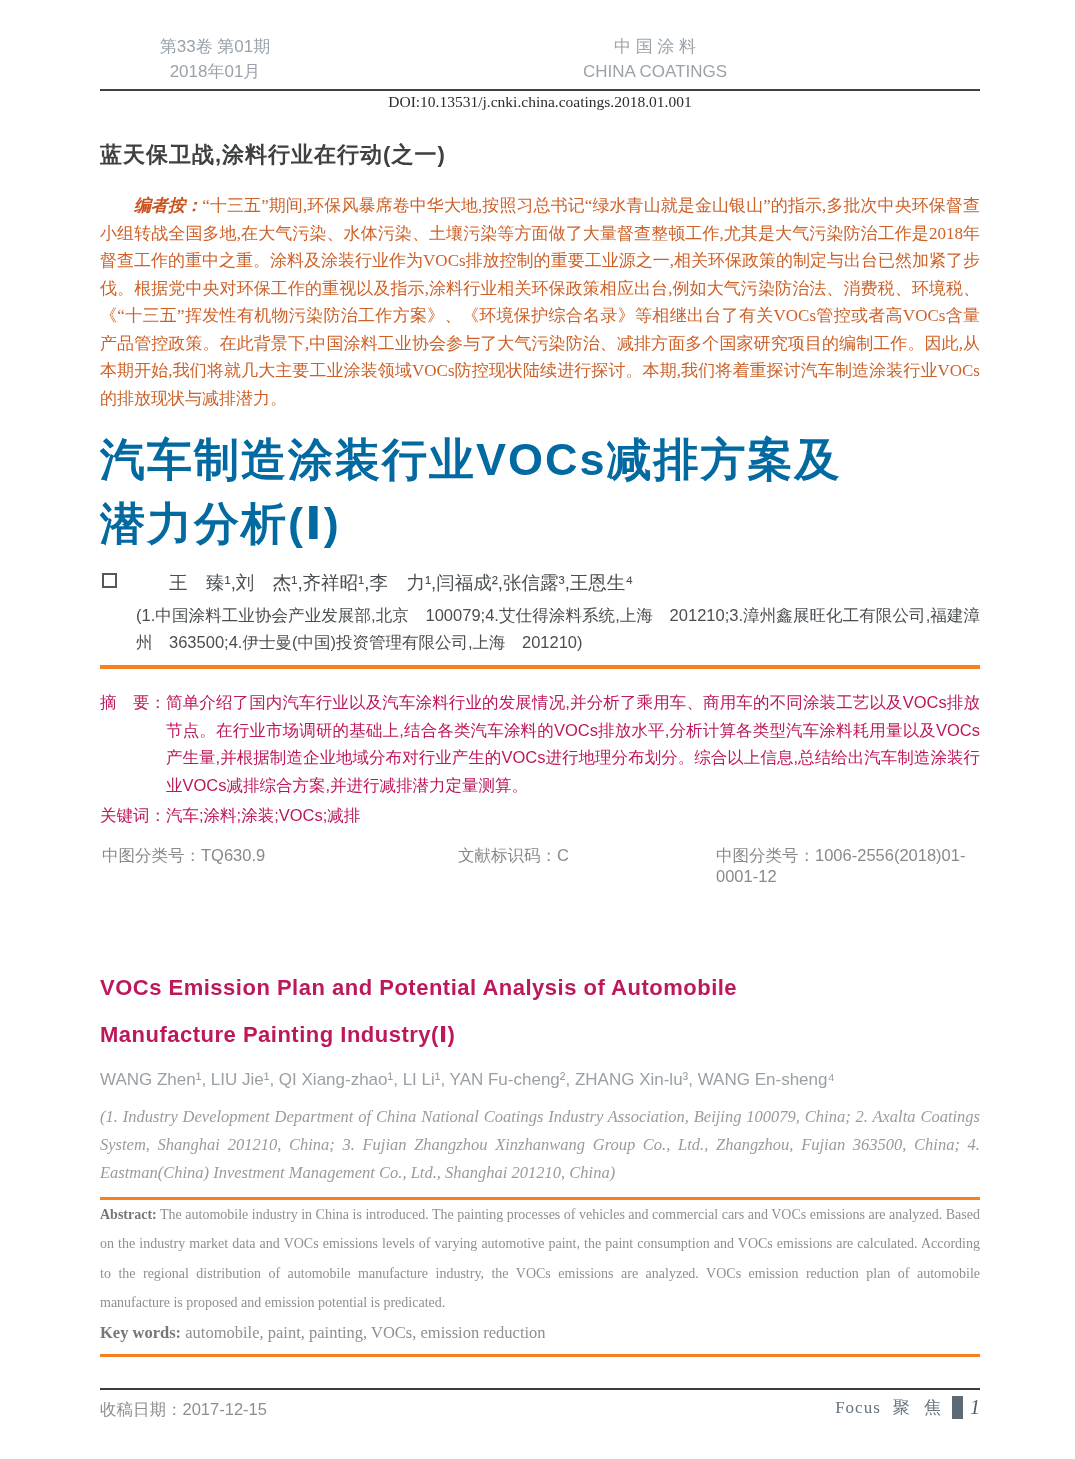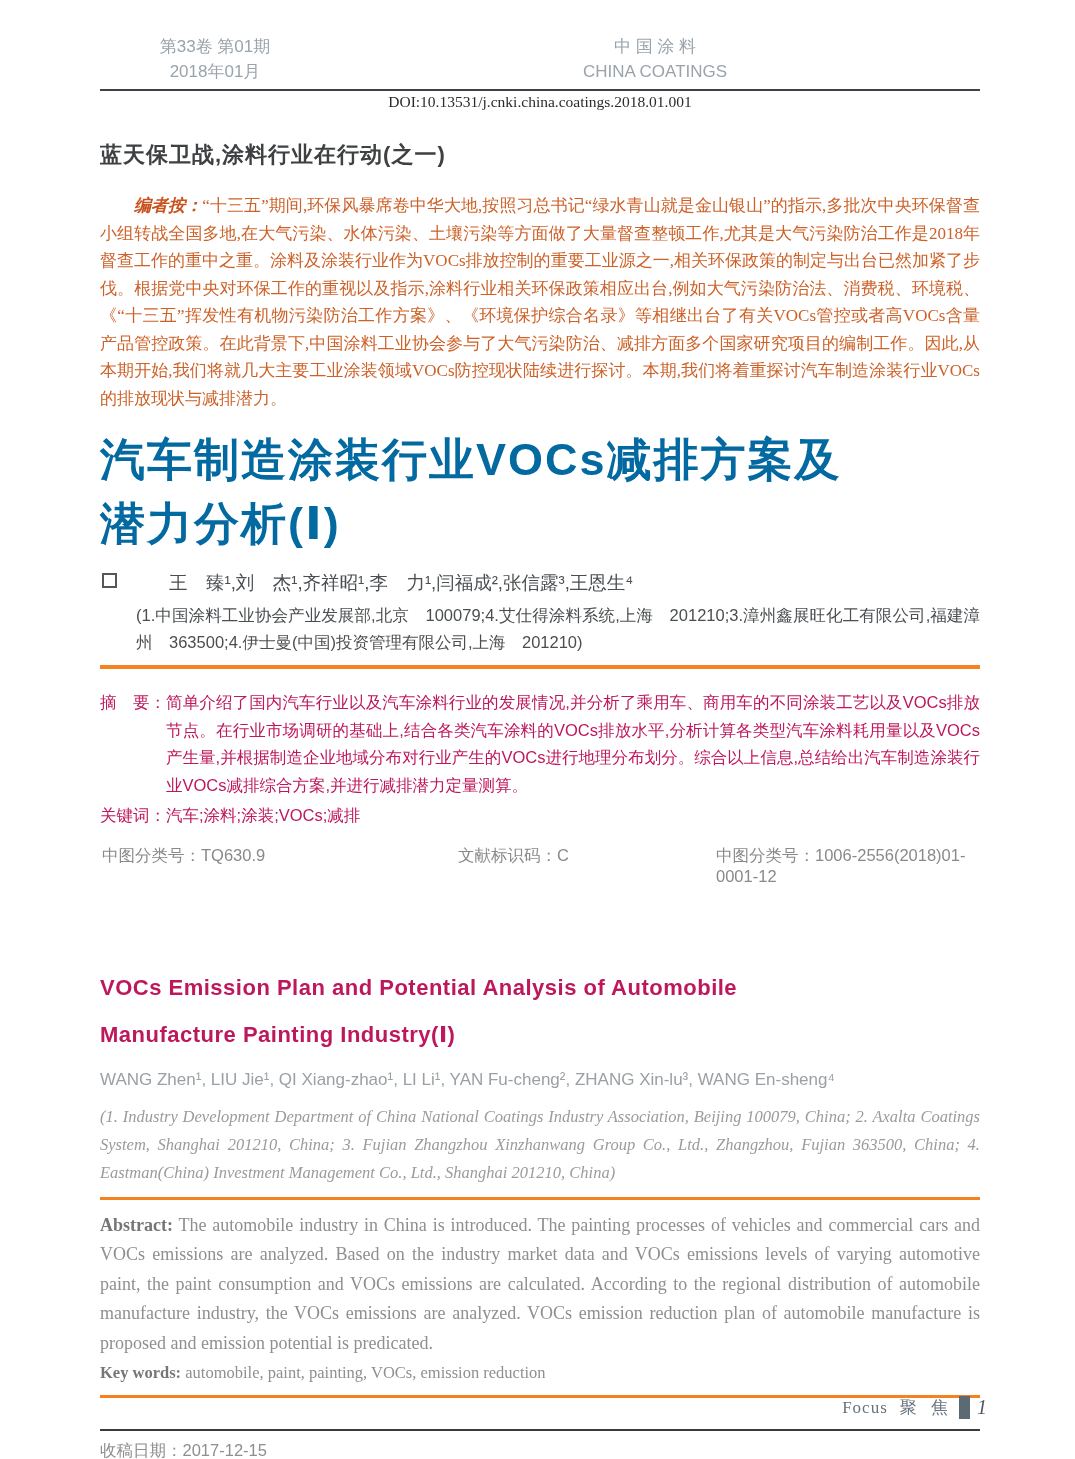--- a/index.html
+++ b/index.html
@@ -54,33 +54,33 @@
   .class-row { display:flex; margin-top:15px; font-size:16.5px; color:#898989; padding-left:2px; }
   .class-col1 { width:356px; } .class-col2 { width:258px; } .class-col3 { flex:1; }
 
   
   .en-title { margin-top:78px; color:#be185d; font-size:22px; line-height:47px;
               font-weight:bold; letter-spacing:0.5px; }
   .en-authors { margin-top:12px; font-size:17px; color:#9aa0a4; }
   .en-affil { margin-top:13px; font-family:"Liberation Serif","DejaVu Serif",serif;
               font-style:italic; font-size:16.5px; line-height:28px; color:#9b9b9b; text-align:justify; }
   .rule-orange-mid { margin-top:10px; height:3px; background:#f5821e; }
-  .en-abstract { margin-top:11px; font-family:"Liberation Serif","DejaVu Serif",serif;
-                 font-size:18px; line-height:29.5px; color:#8f8f8f; text-align:justify; }
+  .en-abstract { font-family:"Liberation Serif","DejaVu Serif",serif;
+                 font-size:14px; line-height:29.5px; color:#8f8f8f; text-align:justify; }
   .en-label { font-weight:bold; color:#767676; }
   .en-keywords { font-family:"Liberation Serif","DejaVu Serif",serif;
                  font-size:16.5px; line-height:29.5px; color:#8f8f8f; }
   .rule-orange-bottom { margin-top:7px; height:3px; background:#f5821e; }
 
   
   .rule-footnote { margin-top:31px; border-top:2px solid #3c3c3c; }
   .footnotes { margin-top:6px; font-size:16.5px; line-height:27.5px; color:#8e8e8e; text-align:justify; }
 
   
-  .page-footer { position:absolute; right:88px; bottom:40px; display:flex; align-items:center;
+  .page-footer { position:absolute; right:95px; bottom:40px; display:flex; align-items:center;
                  font-family:"Liberation Serif","DejaVu Serif",serif; color:#66737e; }
   .footer-en { font-size:17px; letter-spacing:1px; }
   .footer-cn { font-size:17px; margin-left:12px; letter-spacing:5px; }
   .footer-bar { width:11px; height:23px; background:#5c6a74; margin:0 7px 0 6px; }
   .footer-page { font-size:20px; font-style:italic; color:#4e5b66; }
 </style>
 </head>
 <body>
 
 <div class="page">

